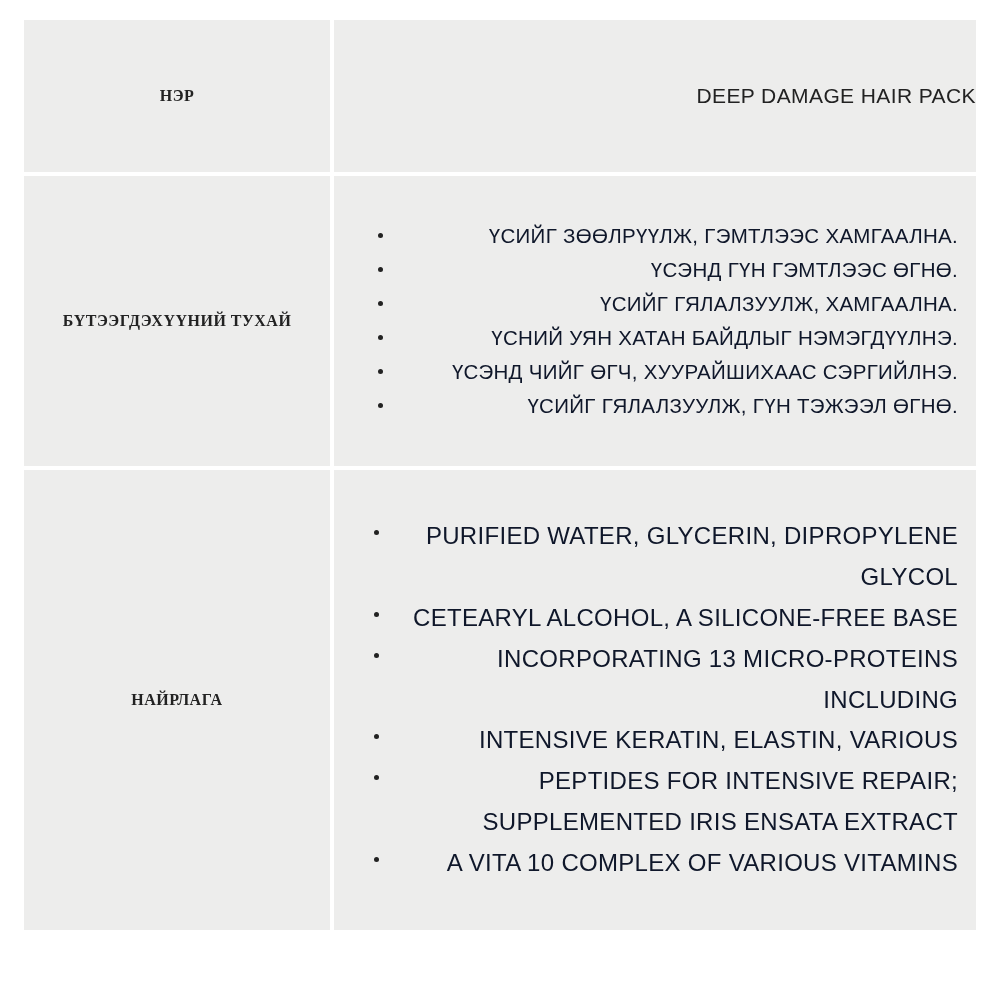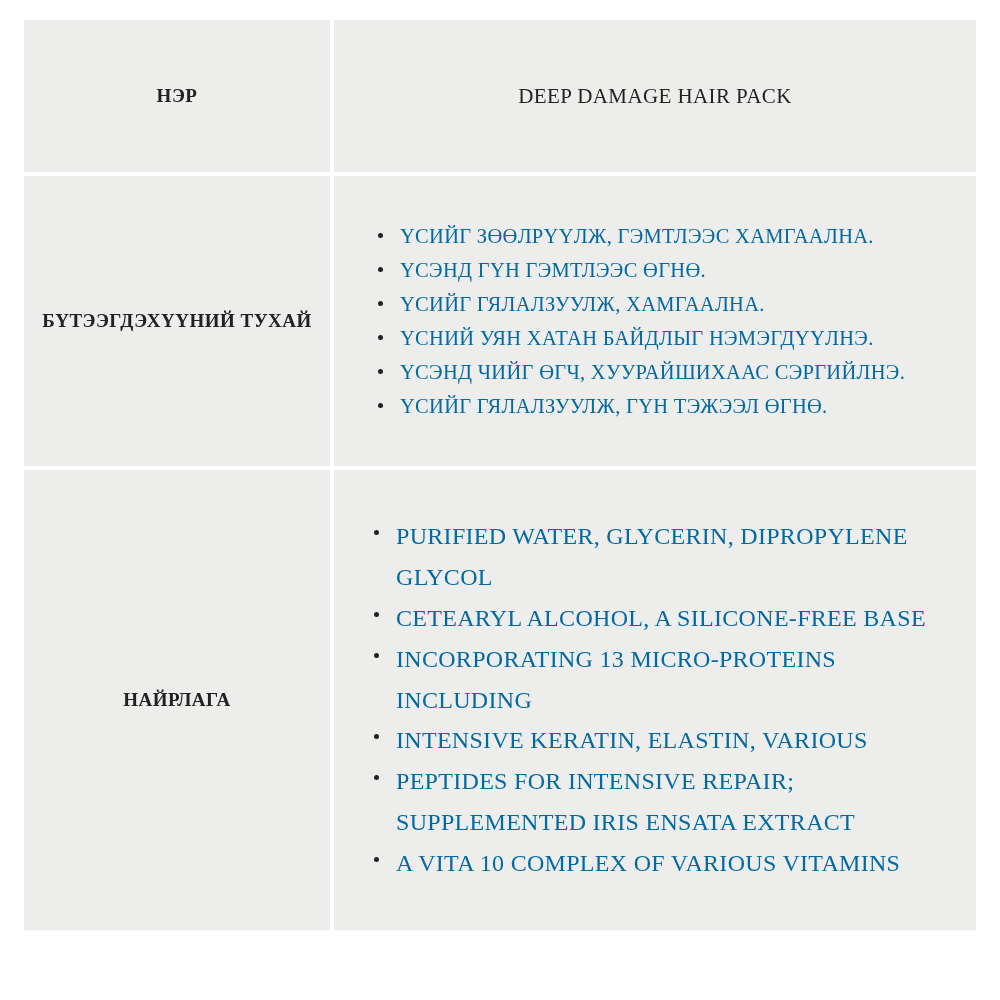--- a/index.html
+++ b/index.html
@@ -29,51 +29,52 @@
   .spec-table td {
     background: #ededec;
     vertical-align: middle;
     padding: 0;
   }
   td.label-cell {
     width: 282px;
     text-align: center;
     font-family: "Liberation Serif", serif;
     font-weight: bold;
-    font-size: 19px;
+    font-size: 16px;
     letter-spacing: 0.5px;
     color: #222222;
     line-height: 1.45;
     padding: 10px 12px;
   }
   td.value-cell {
-    font-family: Liberation Serif, serif;
+    font-family: Liberation Sans, sans-serif;
     font-size: 21px;
     color: #222222;
     letter-spacing: 0.4px;
+    text-align: right;
   }
   .value-center {
     text-align: center;
     padding: 10px 16px;
   }
   .row-name td { height: 132px; }
   .row-size td { height: 100px; }
   .row-about td { height: 270px; }
   .row-ingredients td { height: 440px; }
 
   ul.bullets {
     margin: 0;
     padding: 0 18px 0 62px;
     list-style: none;
   }
   ul.bullets li {
     position: relative;
     font-size: 20.5px;
     line-height: 1.66;
-    color: #0369a1;
+    color: #0f172a;
     letter-spacing: 0.3px;
     padding-left: 4px;
   }
   ul.bullets li::before {
     content: "";
     position: absolute;
     left: -18px;
     top: 14px;
     width: 5px;
     height: 5px;

